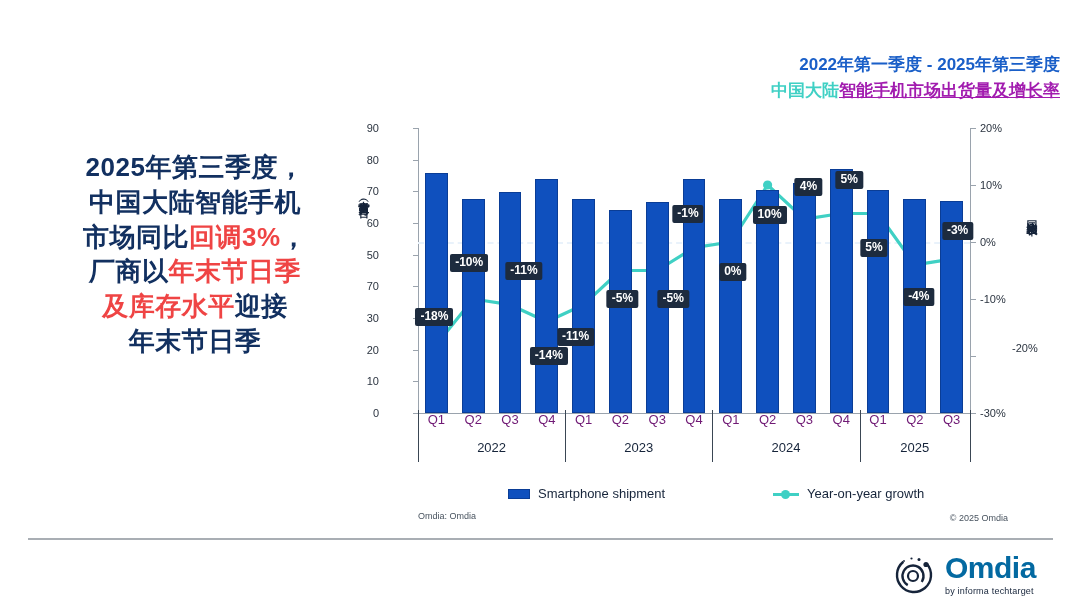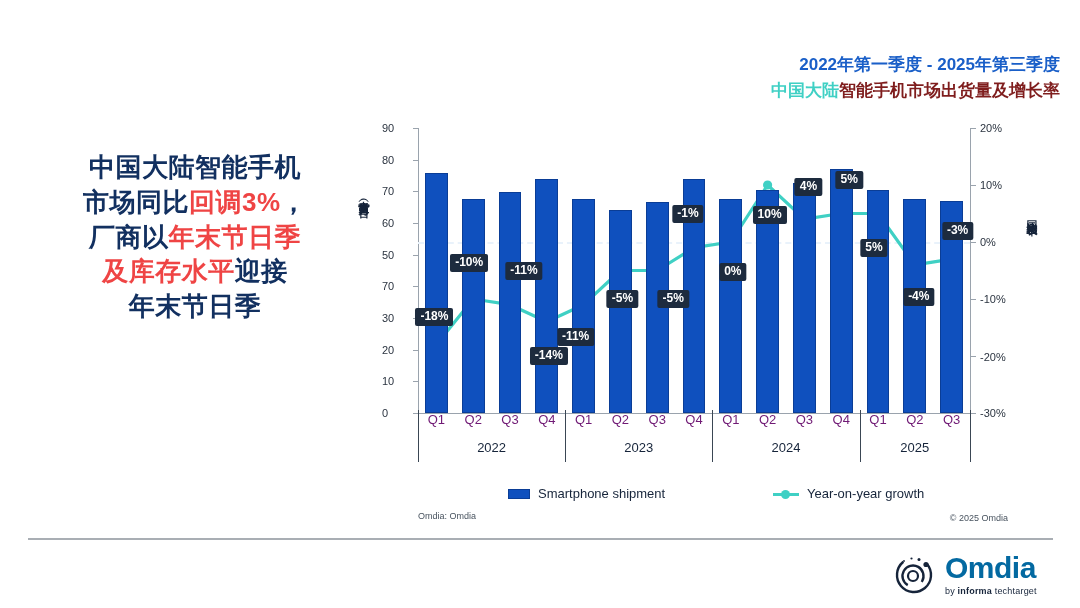--- a/index.html
+++ b/index.html
@@ -43,21 +43,21 @@
     text-align: right;
   }
   .title-line {
     font-size: 17px;
     font-weight: bold;
     line-height: 1.5;
     white-space: nowrap;
   }
   .t-blue  { color: #1a5fc8; }
   .t-teal  { color: #3fd0c4; }
-  .t-dark  { color: #7f1d1d; }
+  .t-dark  { color: #a21caf; text-decoration: underline; }
 
   
   #chart-area {
     position: absolute;
     left: 352px;
     top: 122px;
     width: 700px;
     height: 300px;
   }
   
@@ -84,21 +84,21 @@
   }
   .tick-left  { left: -5px; }
   .tick-right { left: 553px; }
 
   .tick-label {
     position: absolute;
     font-size: 11px;
     color: #2b3440;
     line-height: 1;
   }
-  .tl-left  { right: 548px; width: 40px; text-align: left; }
+  .tl-left  { right: 591px; width: 40px; text-align: right; }
   .tl-right { left: 562px;  width: 46px; text-align: left; }
 
   .axis-title {
     position: absolute;
     font-size: 11px;
     font-weight: bold;
     color: #16243a;
     writing-mode: vertical-rl;
     text-orientation: upright;
     letter-spacing: 1px;
@@ -259,26 +259,27 @@
     color: #0369a1;
     line-height: 1;
     letter-spacing: -0.5px;
   }
   #omdia-tagline {
     font-size: 9px;
     color: #16243a;
     margin-top: 3px;
     letter-spacing: 0.2px;
   }
-  #omdia-tagline b { font-weight: bold; }
+  #omdia-tagline b { font-weight: normal; }
 </style>
 </head>
 <body>
 
 <div id="headline-panel">
+    <div class="headline-line"><span class="hl-dark">2025年第三季度，</span></div>
     <div class="headline-line"><span class="hl-dark">中国大陆智能手机</span></div>
     <div class="headline-line"><span class="hl-dark">市场同比</span><span class="hl-blue">回调3%</span><span class="hl-dark">，</span></div>
     <div class="headline-line"><span class="hl-dark">厂商以</span><span class="hl-blue">年末节日季</span></div>
     <div class="headline-line"><span class="hl-blue">及库存水平</span><span class="hl-dark">迎接</span></div>
     <div class="headline-line"><span class="hl-dark">年末节日季</span></div>
   </div>
 
 <div id="chart-title">
     <div class="title-line"><span class="t-blue">2022年第一季度 - 2025年第三季度</span></div>
     <div class="title-line"><span class="t-teal">中国大陆</span><span class="t-dark">智能手机市场出货量及增长率</span></div>
@@ -327,21 +328,21 @@
       <div class="tick-label tl-left" style="top: 90px;">60</div>
       <div class="tick-mark tick-left" style="top: 63.3333px;"></div>
       <div class="tick-label tl-left" style="top: 58.3333px;">70</div>
       <div class="tick-mark tick-left" style="top: 31.6667px;"></div>
       <div class="tick-label tl-left" style="top: 26.6667px;">80</div>
       <div class="tick-mark tick-left" style="top: 0px;"></div>
       <div class="tick-label tl-left" style="top: -5px;">90</div>
       <div class="tick-mark tick-right" style="top: 285px;"></div>
       <div class="tick-label tl-right" style="top: 280px;">-30%</div>
       <div class="tick-mark tick-right" style="top: 228px;"></div>
-      <div class="tick-label tl-right" style="top: 224px;">-20%</div>
+      <div class="tick-label tl-right" style="top: 215px; margin-left: 32px;">-20%</div>
       <div class="tick-mark tick-right" style="top: 171px;"></div>
       <div class="tick-label tl-right" style="top: 166px;">-10%</div>
       <div class="tick-mark tick-right" style="top: 114px;"></div>
       <div class="tick-label tl-right" style="top: 109px;">0%</div>
       <div class="tick-mark tick-right" style="top: 57px;"></div>
       <div class="tick-label tl-right" style="top: 52px;">10%</div>
       <div class="tick-mark tick-right" style="top: 0px;"></div>
       <div class="tick-label tl-right" style="top: -5px;">20%</div>
       <div class="bar" title="2022 Q1: 75.8" style="left: 6.992px; width: 22.816px; height: 240.033px; background: rgb(15, 80, 190);"></div>
       <div class="bar" title="2022 Q2: 67.5" style="left: 43.792px; width: 22.816px; height: 213.75px; background: rgb(15, 80, 190);"></div>

